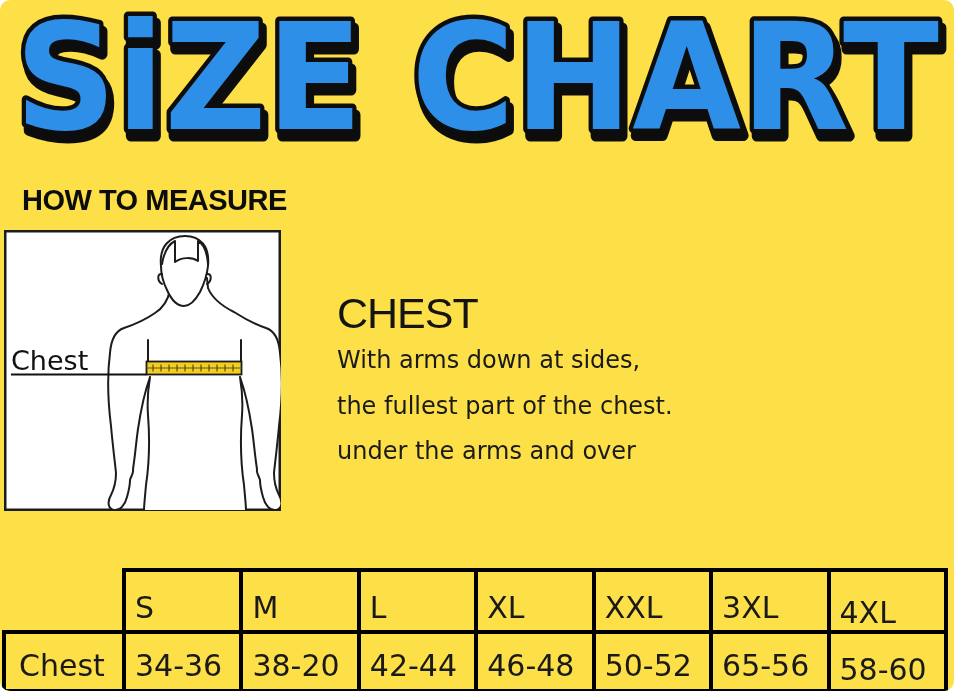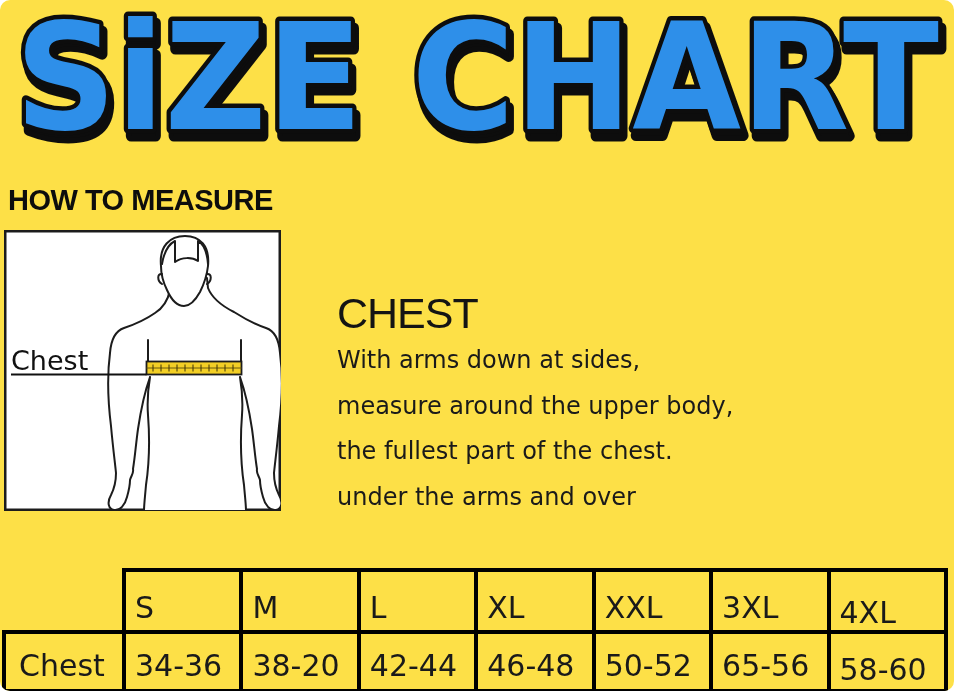--- a/index.html
+++ b/index.html
@@ -5,21 +5,21 @@
   html,body{margin:0;padding:0;background:#ffffff;}
   #stage{
     position:relative;width:954px;height:691px;background:#fde047;overflow:hidden;
     font-family:"DejaVu Sans",sans-serif;color:#151515;border-radius:10px;
   }
   
   #title-svg{position:absolute;left:0;top:0;}
   #title-svg text{font-family:"DejaVu Sans",sans-serif;font-weight:bold;}
   
   #how-heading{
-    position:absolute;left:8px;top:184px;
+    position:absolute;left:22px;top:184px;
     font-family:"Liberation Sans",sans-serif;font-weight:bold;
     font-size:29px;letter-spacing:-0.5px;color:#0d0d0d;white-space:nowrap;
   }
   
   #figure-svg{position:absolute;left:4px;top:230px;}
   #figure-svg .ln{fill:none;stroke:#1c1c1c;stroke-width:2;stroke-linejoin:round;stroke-linecap:round;}
   #figure-svg .fillwhite{fill:#ffffff;}
   #figure-svg text{font-family:"DejaVu Sans",sans-serif;font-size:27px;fill:#111;}
   
   #chest-info{position:absolute;left:337px;top:288px;}
@@ -103,21 +103,20 @@
                M213 134.5 V141.5 M221 134.5 V141.5 M229 134.5 V141.5"></path>
     </g>
 
     <path d="M 7 144.5 L 142.5 144.5" stroke="#111" stroke-width="2"></path>
     <text x="7" y="140">Chest</text>
   </svg>
 
   <div id="chest-info">
     <div id="chest-title">CHEST</div>
     <div class="chest-line">With arms down at sides,</div>
-    <div class="chest-line">measure around the upper body,</div>
     <div class="chest-line">the fullest part of the chest.</div>
     <div class="chest-line">under the arms and over</div>
   </div>
 
   <table id="size-table">
     <colgroup>
       <col class="label-col">
         <col>
         <col>
         <col>

